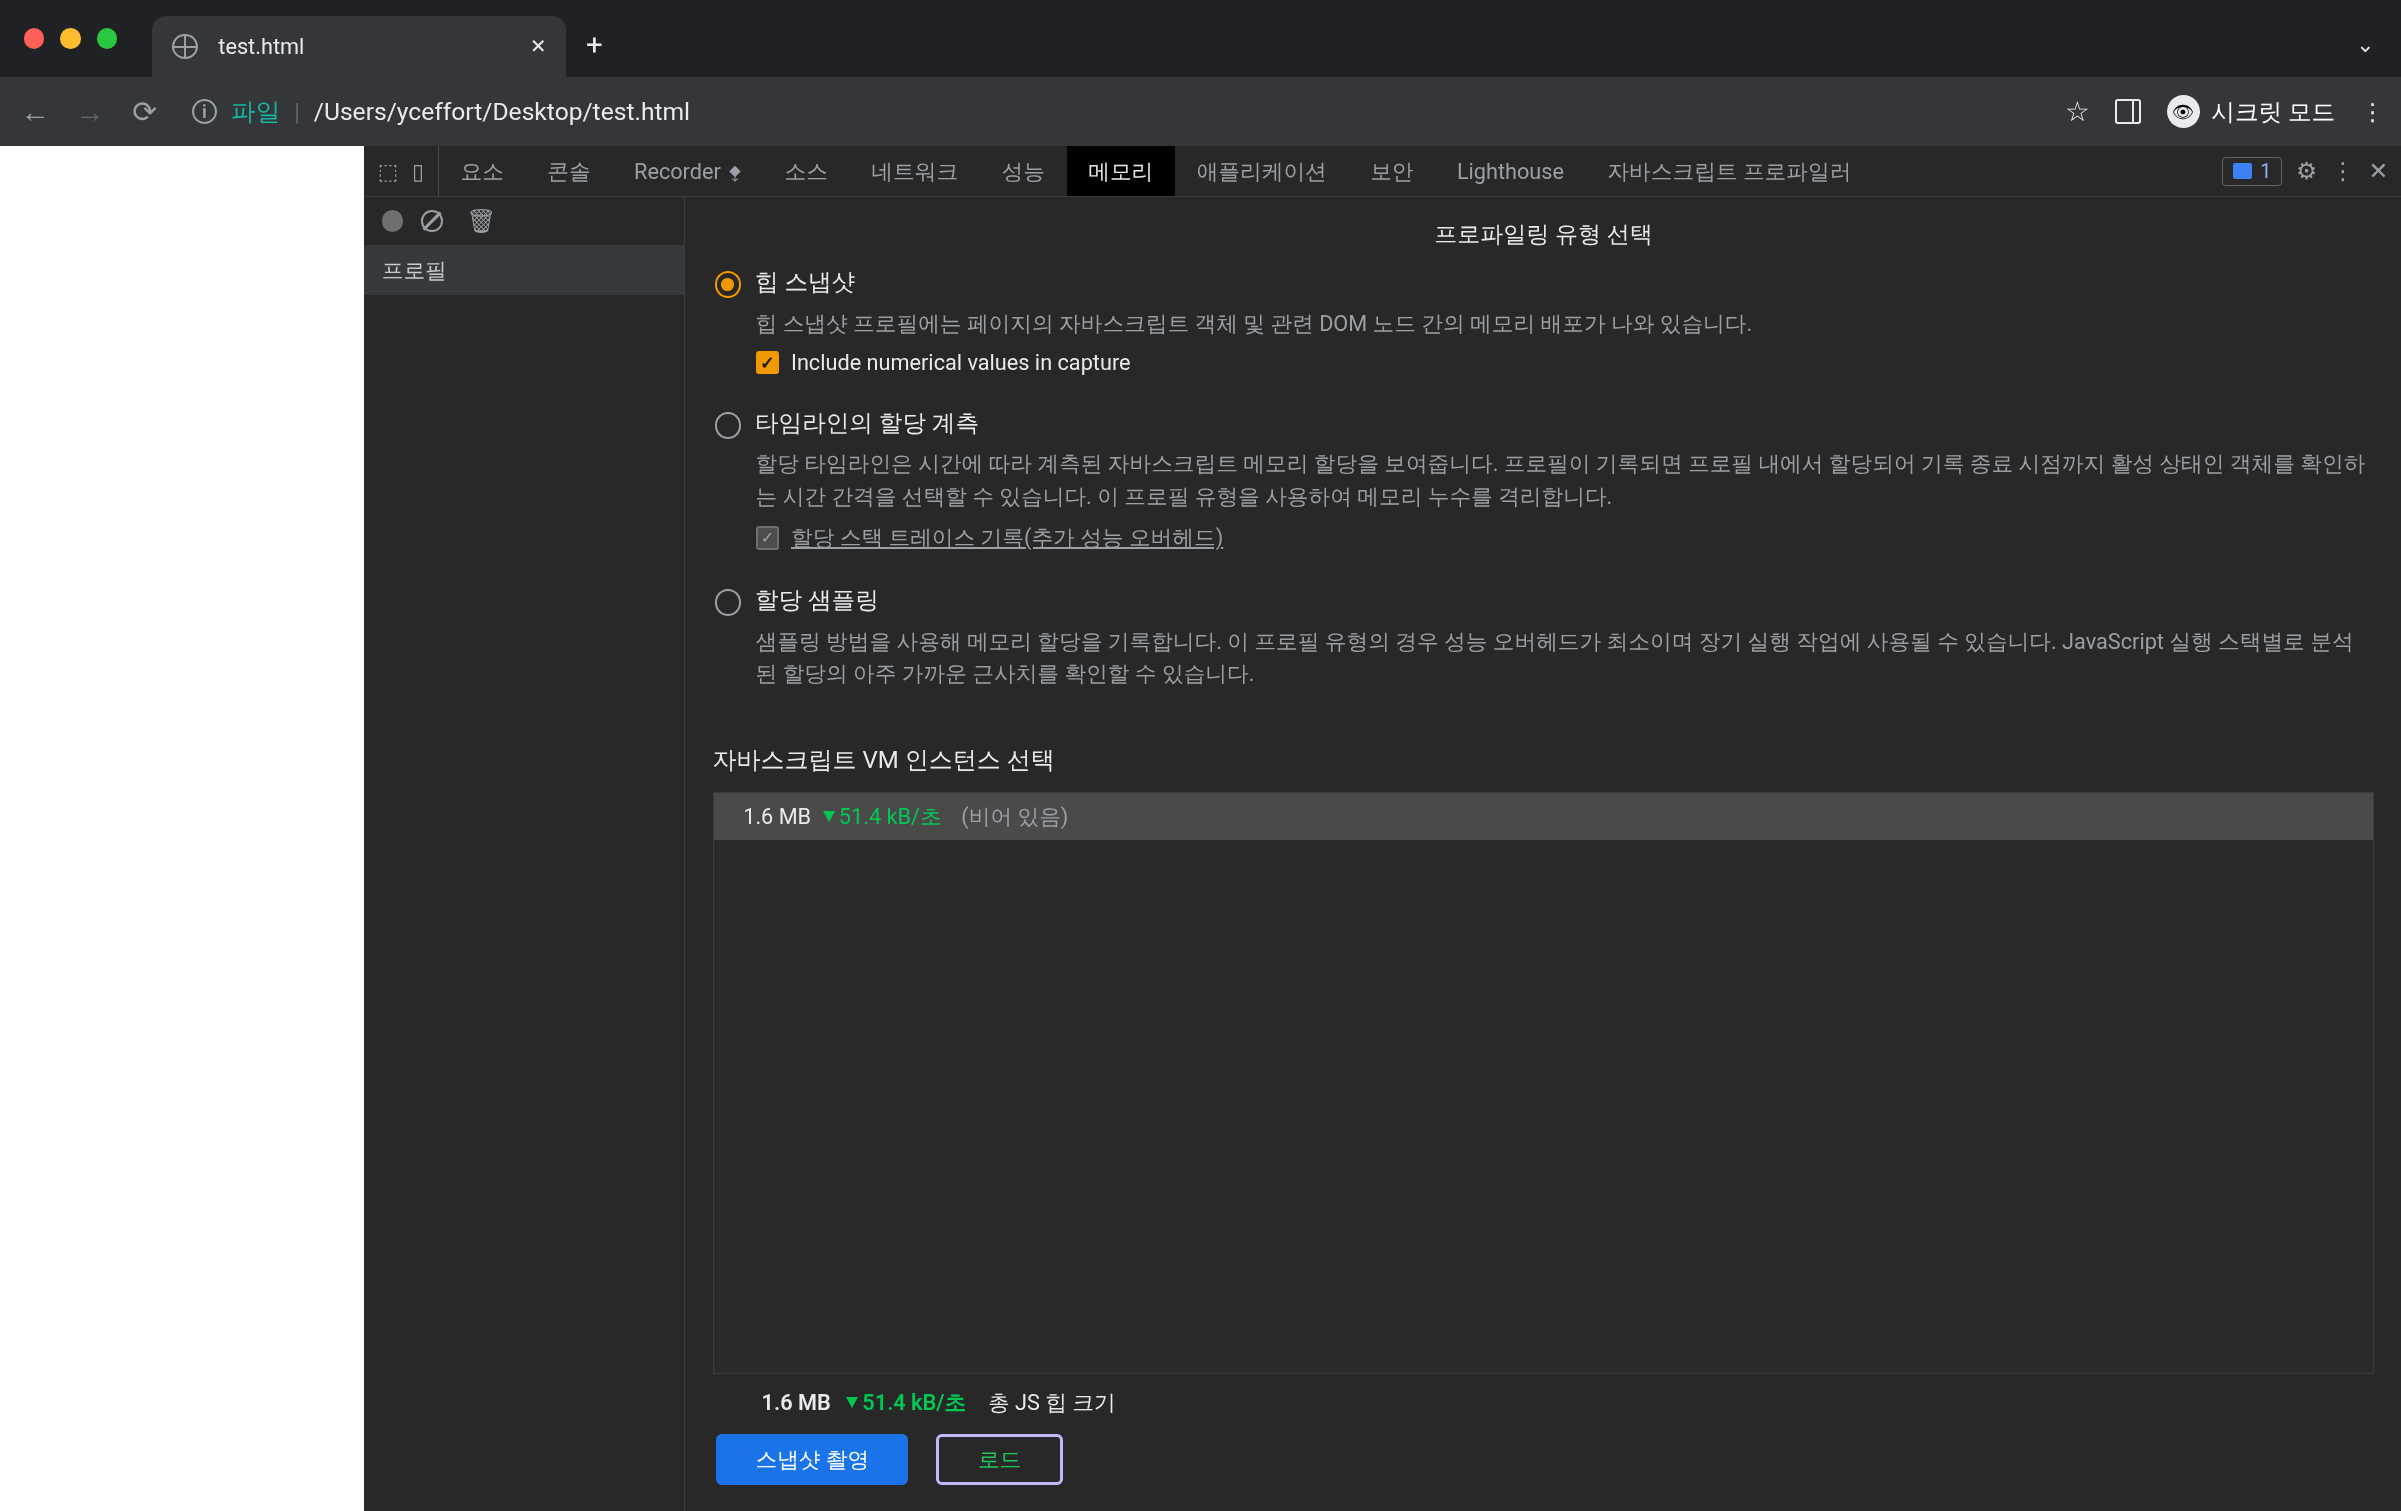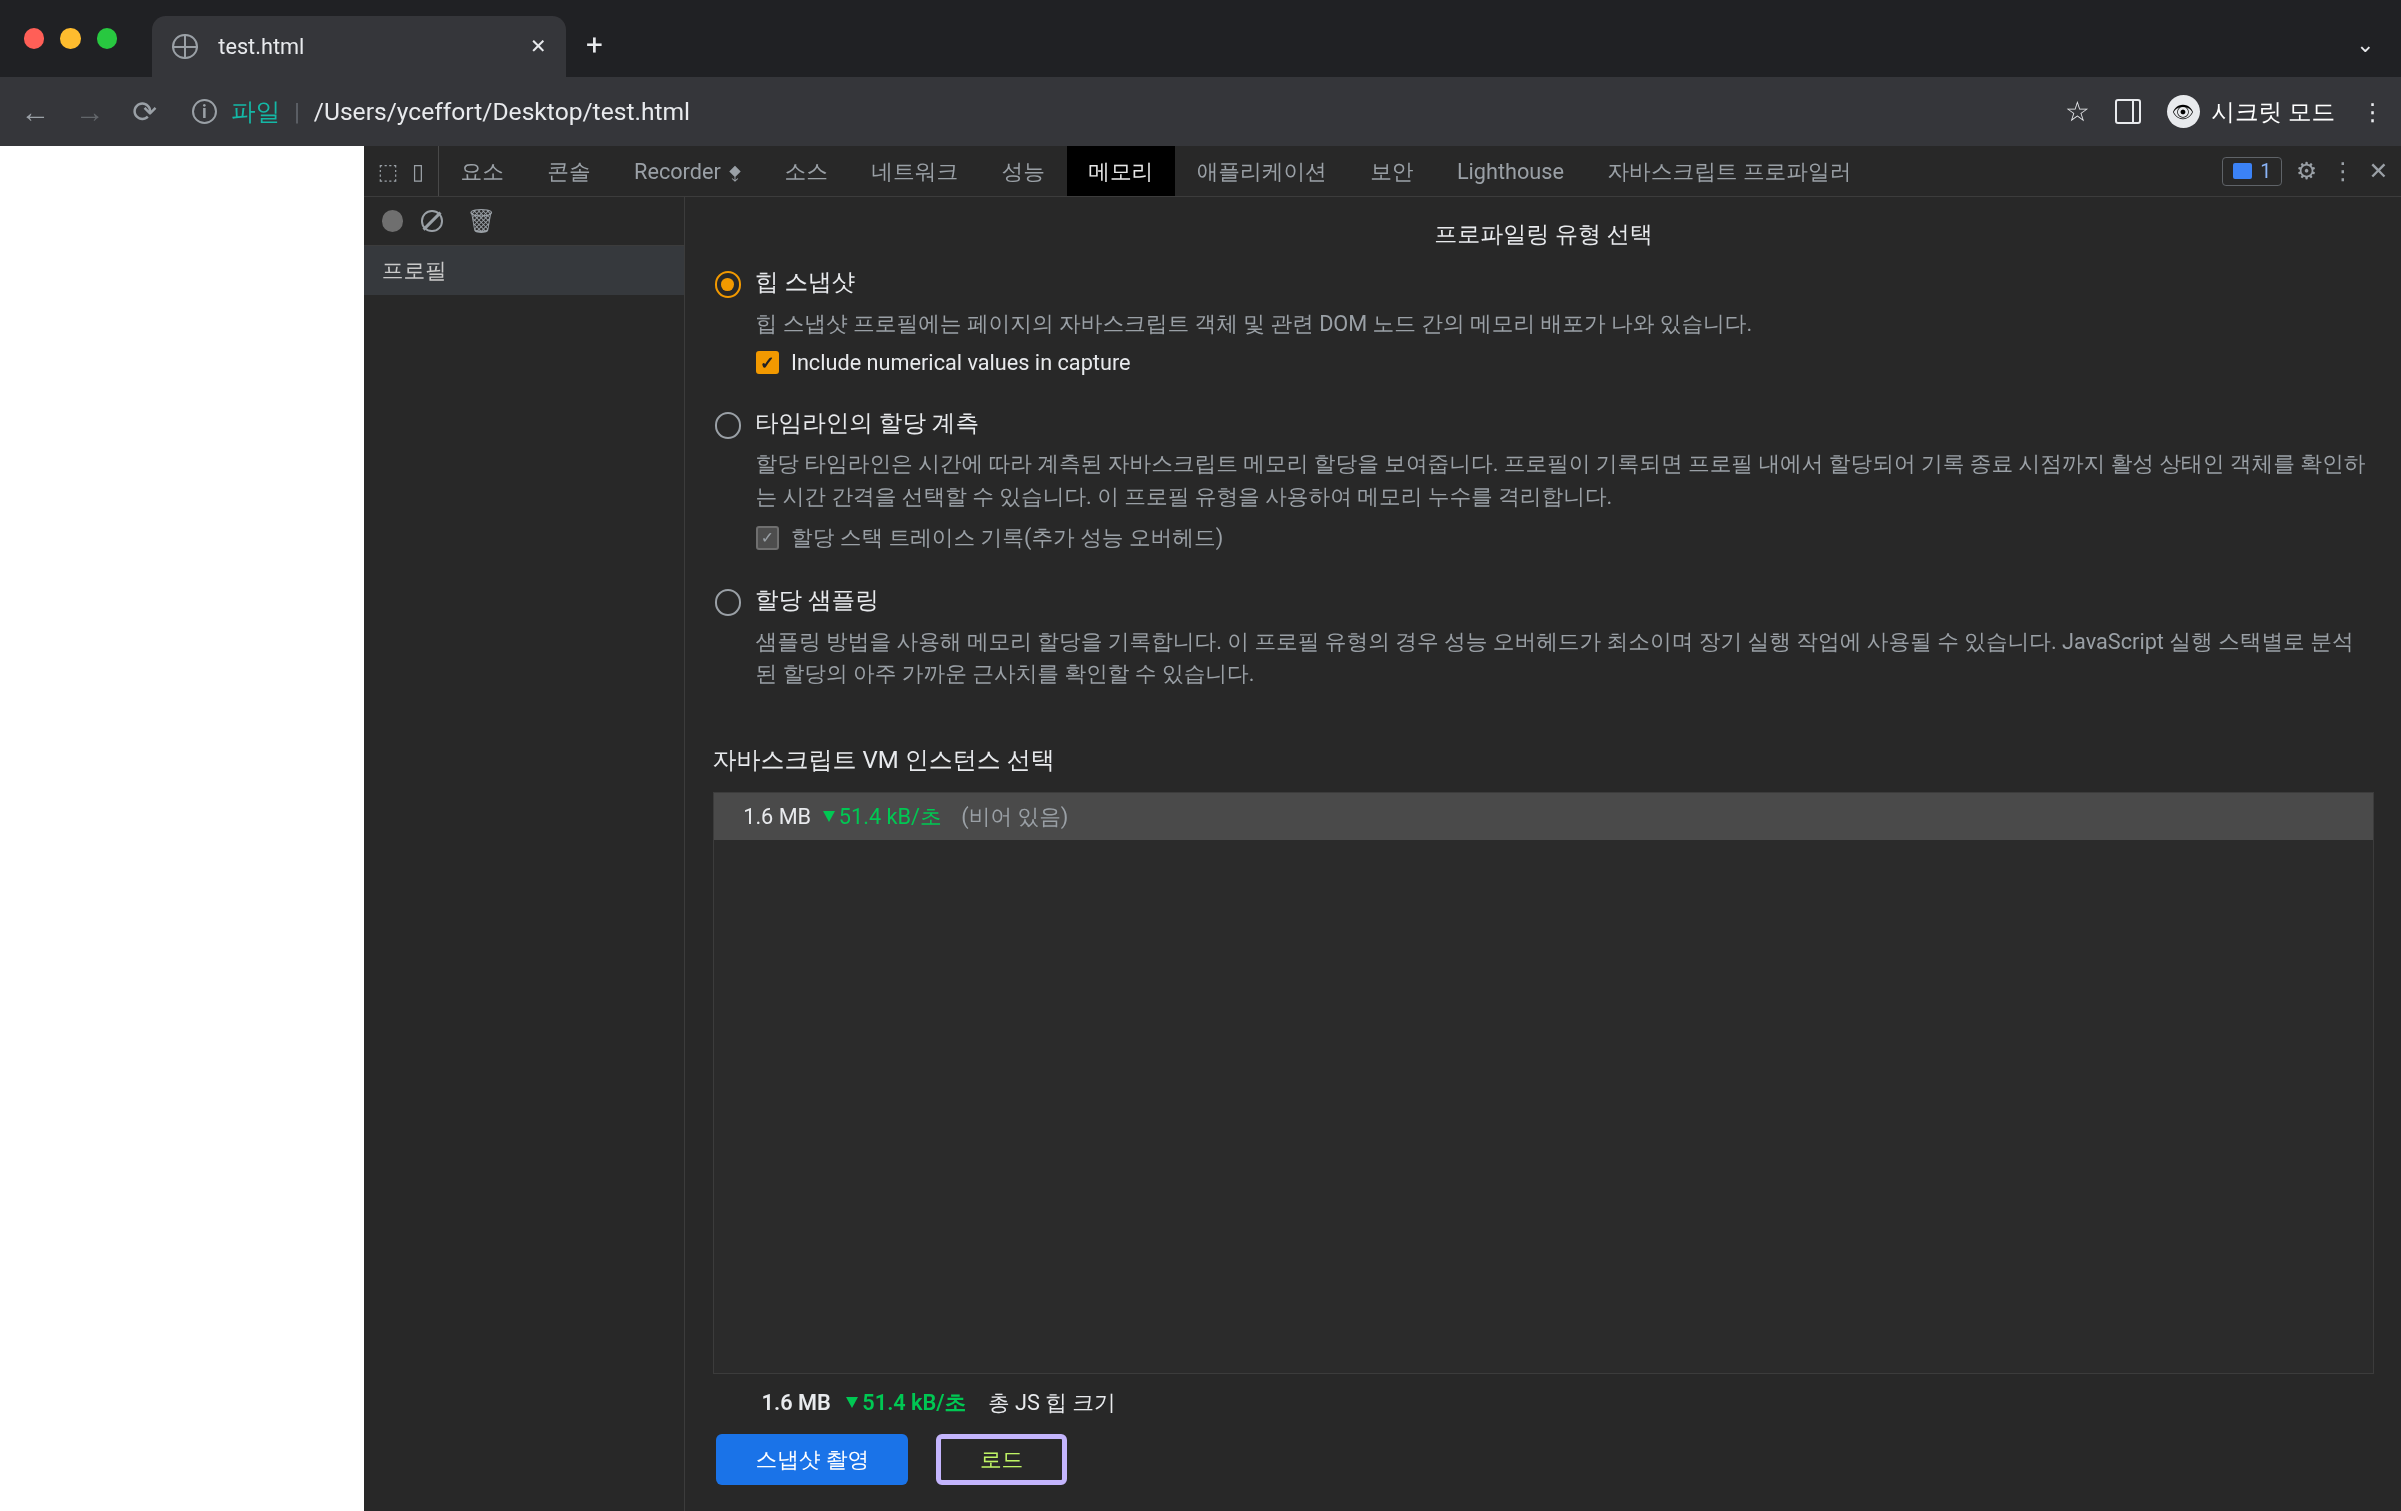--- a/index.html
+++ b/index.html
@@ -78,39 +78,39 @@
 .opt-head { display:flex; align-items:flex-end; gap:13.8px; margin-bottom:9.9px; }
 .radio { width:26.6px; height:26.6px; border-radius:50%; border:2.5px solid #9aa0a6; display:flex; align-items:center; justify-content:center; flex-shrink:0; }
 .radio.sel { border-color:#f29900; }
 .radio.sel:after { content:""; width:12.8px; height:12.8px; border-radius:50%; background:#f29900; }
 .opt-title { color:#e8eaed; font-size:23.6px; }
 .opt-desc { color:#9aa0a6; font-size:21.7px; line-height:1.5; margin-left:41px; margin-bottom:9.9px; }
 .opt-check { display:flex; align-items:center; gap:11.8px; margin-left:41px; }
 .cb { width:23.6px; height:23.6px; border:2px solid #9aa0a6; border-radius:3px; display:flex; align-items:center; justify-content:center; flex-shrink:0; }
 .cb.chk { background:#f29900; border-color:#f29900; color:#202124; font-size:17.7px; font-weight:bold; }
 .cb-label { color:#e8eaed; font-size:21.7px; }
-.cb-label.dim { color:#9aa0a6; }
+.cb-label.dim { color:#9aa0a6;text-decoration:underline; }
 
 .vm-section { margin-top:11.8px; }
 .vm-title { color:#e8eaed; font-size:24px; margin-bottom:15.8px; }
 .vm-box { border:1px solid #3c3c3c; background:#2b2b2b; flex:1; display:flex; flex-direction:column; min-height:473px; }
 .vm-row { background:#4a4a4a; height:47px; display:flex; align-items:center; padding:0 29.6px; gap:11.8px; font-size:21.7px; }
 .vm-size { color:#e8eaed; }
 .vm-rate { color:#00c853; display:flex; align-items:center; }
 .vm-label { color:#9aa0a6; margin-left:7.9px; }
 
 .total-row { display:flex; align-items:center; gap:15.8px; padding:13.8px 49px; font-size:21.7px; }
 .total-size { color:#e8eaed; font-weight:600; }
 .total-rate { color:#00c853; font-weight:600; display:flex; align-items:center; }
 .total-label { color:#e8eaed; margin-left:5.9px; }
 
 .btn-row { display:flex; gap:27.6px; padding:3.9px 3.9px; }
 .btn { height:51px; padding:0 39px; border-radius:5.9px; font-size:21.7px; display:flex; align-items:center; justify-content:center; cursor:pointer; }
 .btn.primary { background:#1a73e8; color:#ffffff; border:none; }
-.btn.secondary { background:transparent; color:#bef264; border:5px solid #c4b5fd; }
+.btn.secondary { background:transparent; color:#22c55e; border:3px solid #c4b5fd; }
 
 .arrow-down { display:inline-block; width:0; height:0; border-left:6.9px solid transparent; border-right:6.9px solid transparent; border-top:11.8px solid currentColor; margin-right:3.9px; }
 </style>
 </head>
 <body>
 
 <div class="browser" style="transform: scale(1);">
 
   <div class="tab-bar">
     <div class="traffic-lights">

